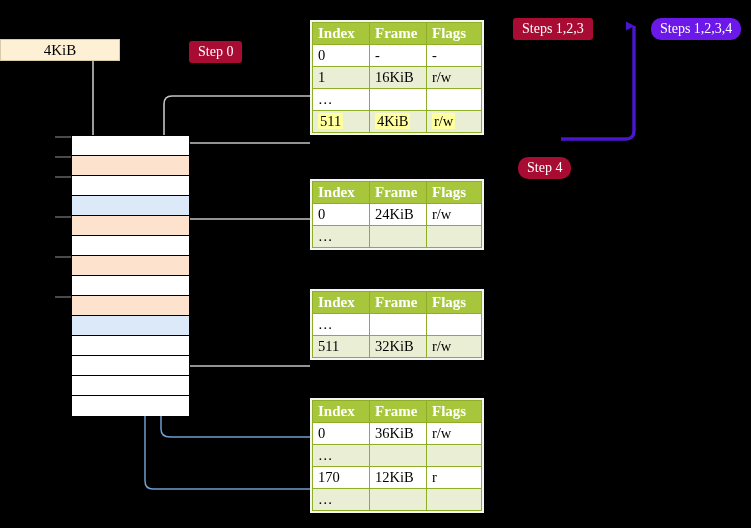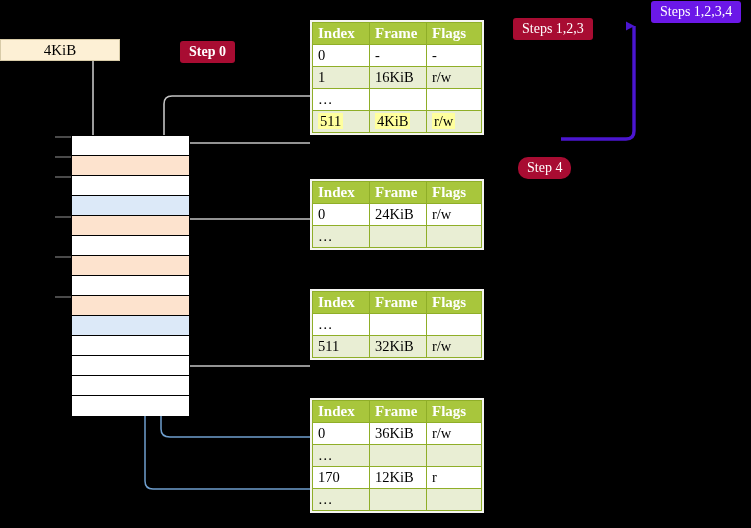--- a/index.html
+++ b/index.html
@@ -27,24 +27,24 @@
   .badge{
     position:absolute;
     color:#fff;font-size:14px;
     padding:3px 9px 4px 9px;
     border-radius:3px;
     white-space:nowrap;
     line-height:1.1;
   }
   .badge-red{background:#a80c32;}
   .badge-violet{background:#6b18e8;}
-  #badge-step0{left:180px;top:41px;font-weight:bold;}
+  #badge-step0{left:189px;top:41px;}
   #badge-step4{left:518px;top:157px;border-radius:10px;}
   #badge-steps123{left:513px;top:18px;}
-  #badge-steps1234{left:651px;top:1px;}
+  #badge-steps1234{left:651px;top:18px;border-radius:10px;}
 
   
   .memcol{
     position:absolute;left:71px;top:135px;width:119px;height:280px;
     border:1.5px solid #000;box-sizing:border-box;background:#fff;
   }
   .memrow{
     position:absolute;left:0;width:100%;height:20px;
     box-sizing:border-box;
     border-bottom:1.5px solid #000;

